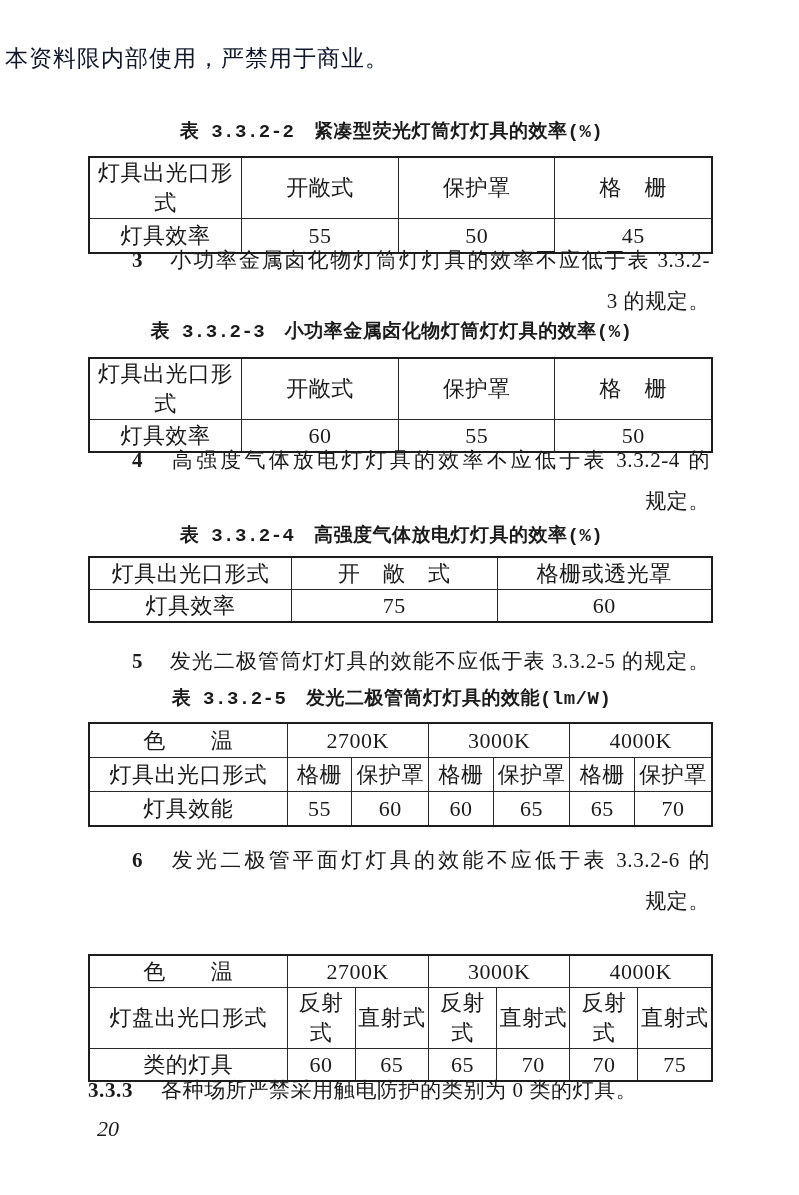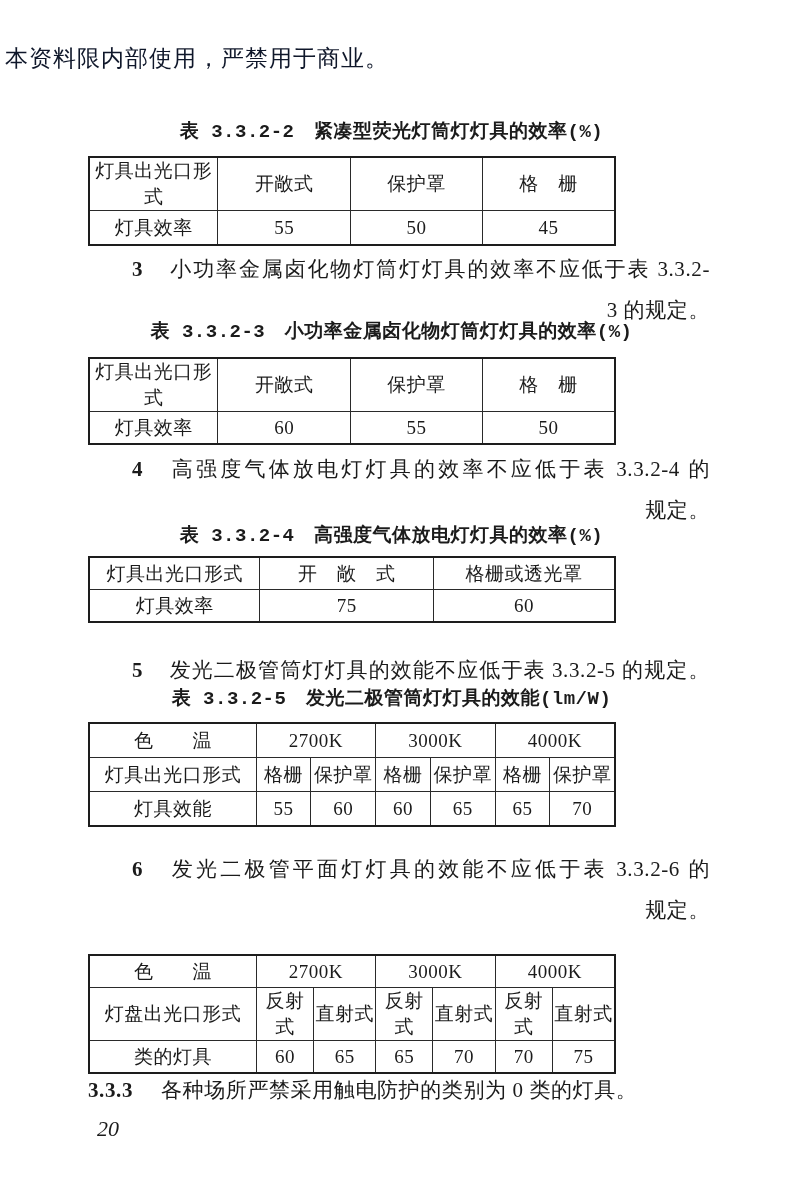--- a/index.html
+++ b/index.html
@@ -10,30 +10,30 @@
   .watermark{
     position:absolute;left:5px;top:5px;font-size:23px;color:#0f172a;
     font-family:"Liberation Sans","DejaVu Sans",sans-serif;letter-spacing:1px;white-space:nowrap;margin-top:38px;
   }
   .tbl-title{
     position:absolute;left:88px;width:607px;text-align:center;
     font-family:Liberation Mono, monospace;
     font-weight:bold;font-size:19px;letter-spacing:0.5px;white-space:nowrap;
   }
   table.tbl{
-    position:absolute;left:88px;width:528px;border-collapse:collapse;table-layout:fixed;
-    font-size:19px;
+    position:absolute;left:88px;width:625px;border-collapse:collapse;table-layout:fixed;
+    font-size:22px;
   }
   table.tbl td{
     border:1px solid #2a2a2a;text-align:center;vertical-align:middle;padding:0;
     letter-spacing:0.5px;
   }
   table.tbl{border:2px solid #1d1d1d;}
   .para{position:absolute;left:88px;width:622px;font-size:21px;line-height:41px;letter-spacing:0.6px;}
-  .pline1{text-align:justify;text-align-last:justify;text-indent:44px;margin-top:9px;}
+  .pline1{text-align:justify;text-align-last:justify;text-indent:44px;}
   .pline2{text-align:right;}
   .pnum{font-weight:bold;margin-right:26px;}
   .sec{position:absolute;left:88px;width:640px;font-size:21px;letter-spacing:0.6px;white-space:nowrap;}
   .sec .pnum{margin-right:28px;}
   .pageno{
     position:absolute;left:97px;font-size:22px;font-style:italic;
     font-family:"Liberation Serif","DejaVu Serif",serif;
   }
   .footer{
     position:absolute;right:7px;top:1174px;font-size:15px;color:#2b2b2b;

